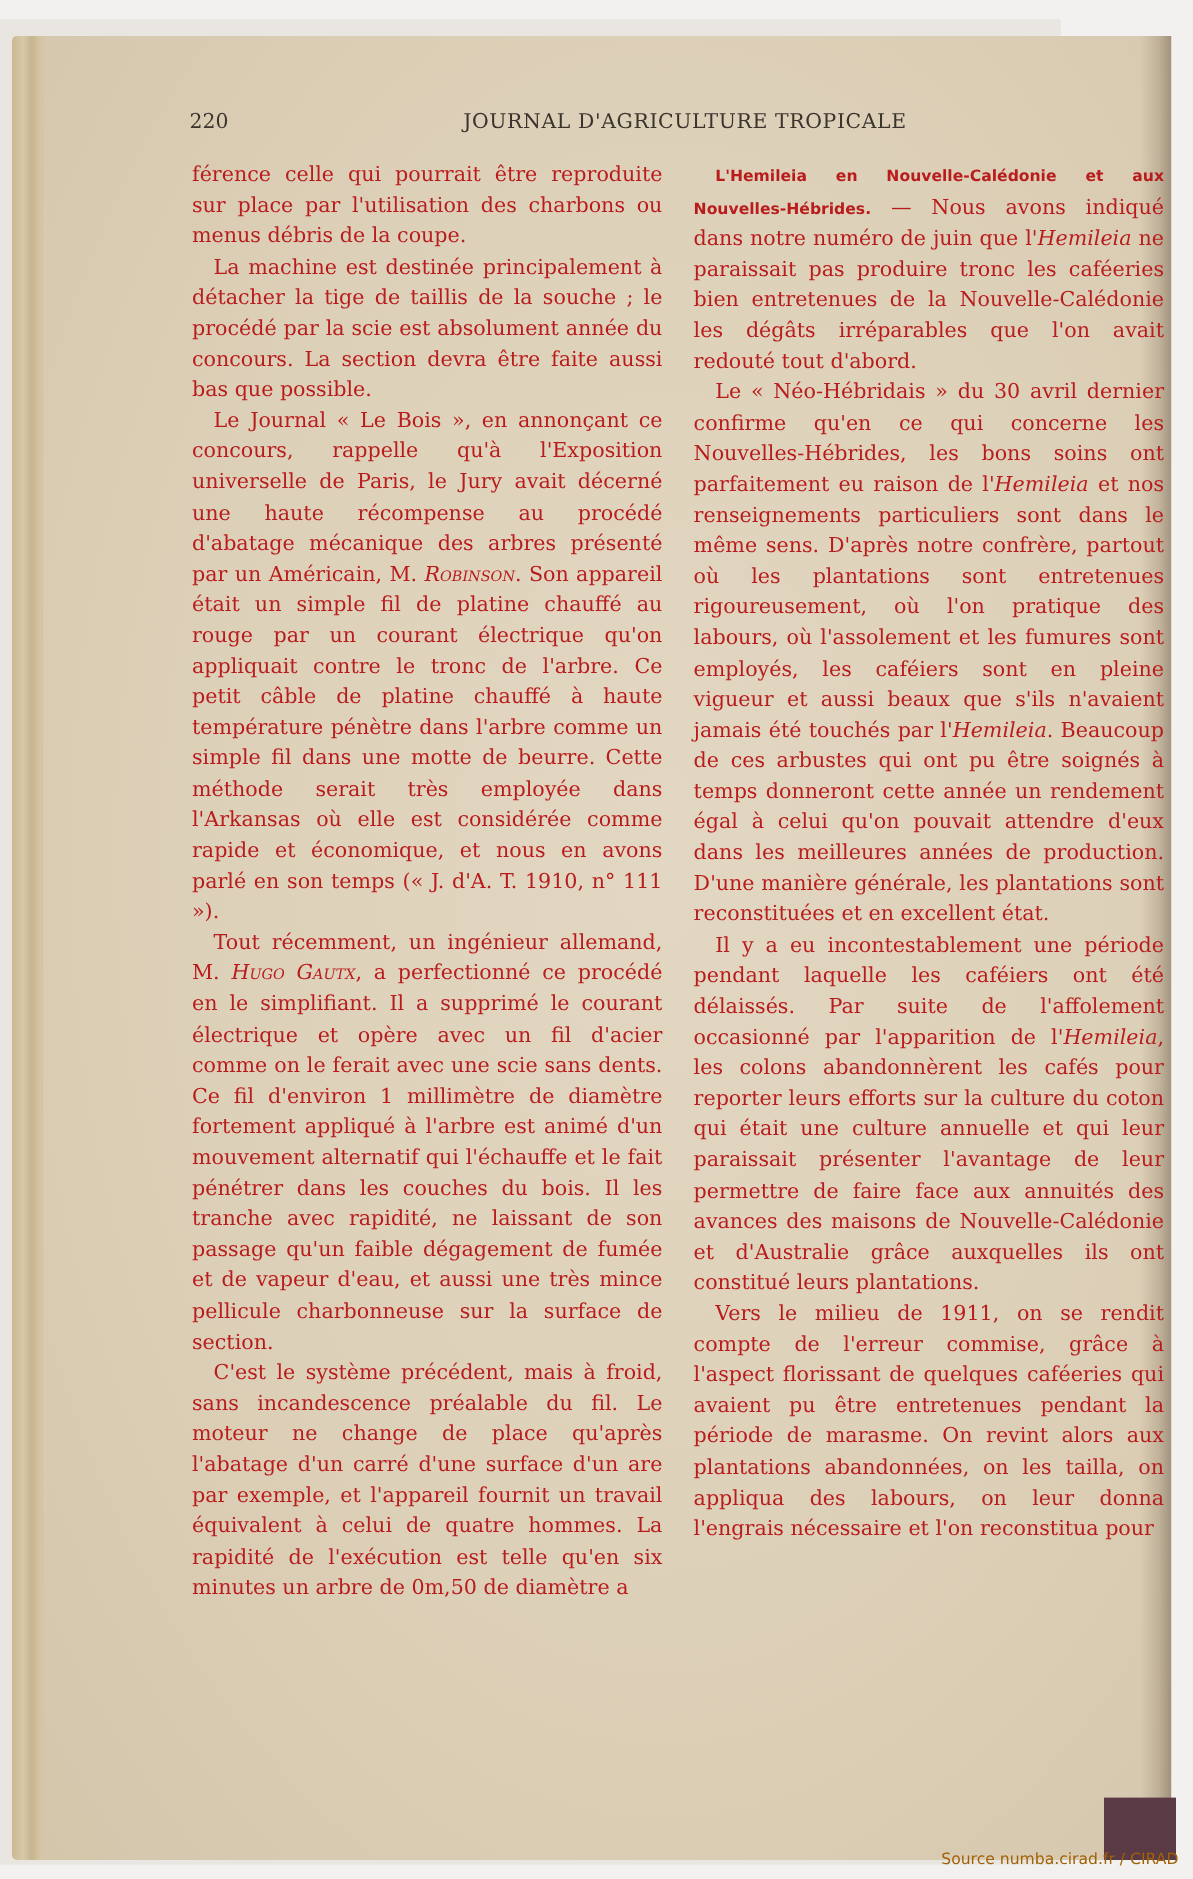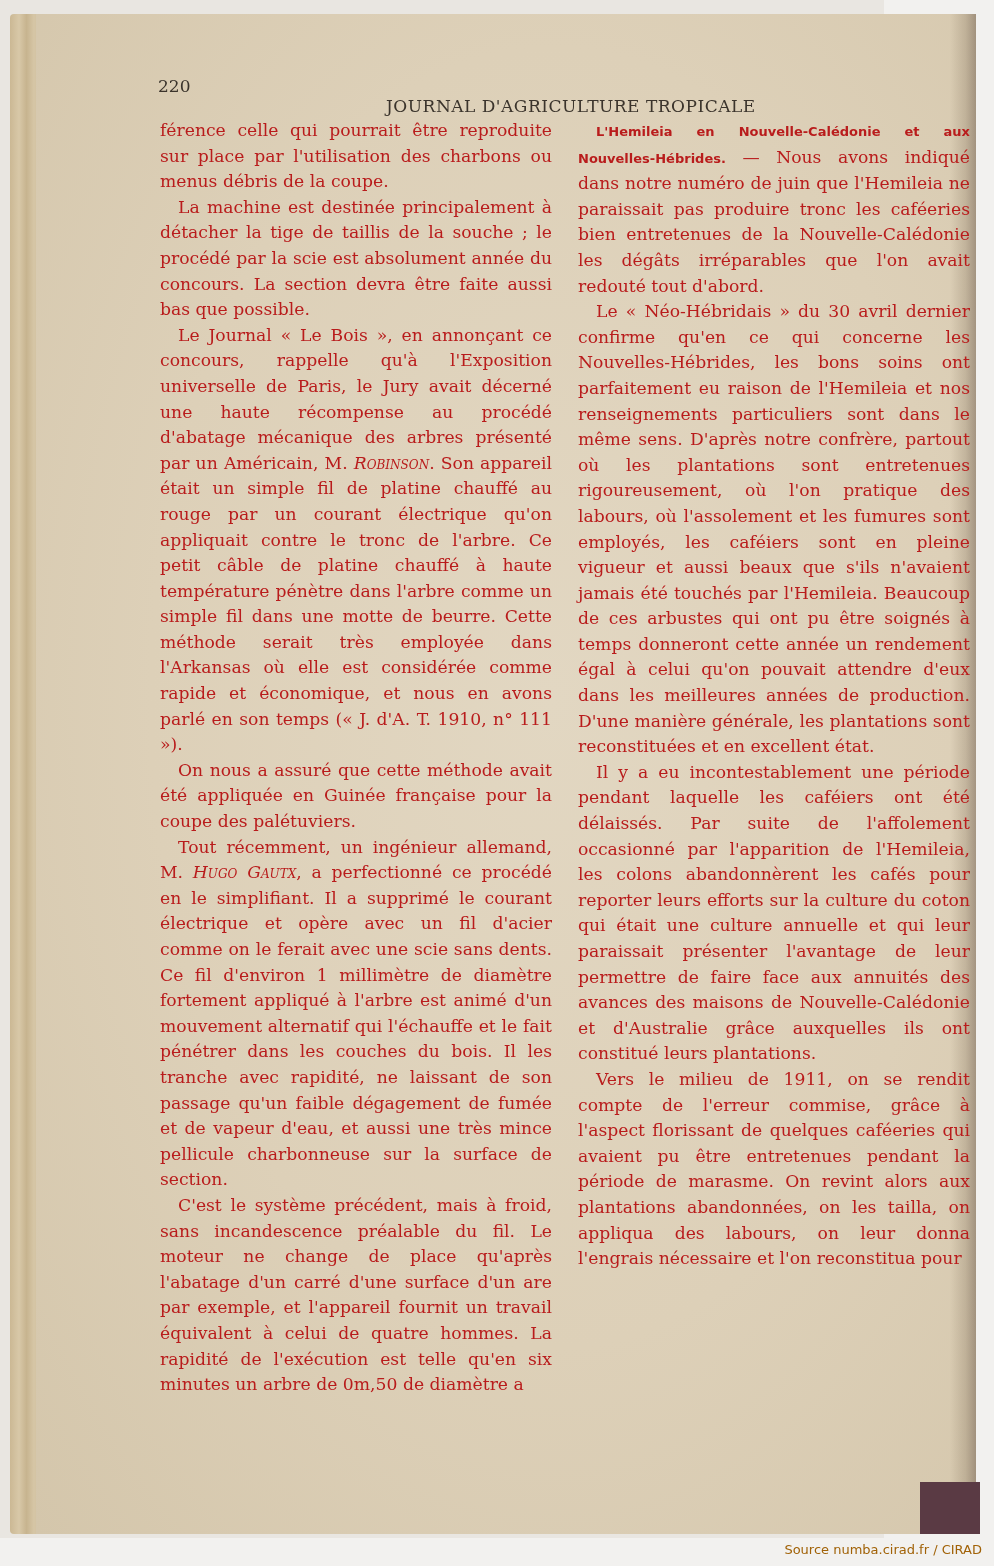--- a/index.html
+++ b/index.html
@@ -2,21 +2,21 @@
 <html><head>
   <meta charset="utf-8">
   <style>
     html, body { margin: 0; padding: 0; }
     body {
       width: 994px; height: 1566px; position: relative; overflow: hidden;
       background: #f2f1ef;
       font-family: "DejaVu Serif", serif;
     }
     .scan {
-      position: absolute; left: 0; top: 0; width: 884px; height: 1538px;
+      position: absolute; left: 0; top: 16px; width: 884px; height: 1538px;
       background: #e9e6e1;
     }
     .page-edges {
       position: absolute; left: 10px; top: 14px; width: 30px; height: 1520px;
       background: linear-gradient(90deg, #cbb894 0%, #d8c8a8 30%, #c7b48f 55%, #d6c6a6 80%, #cdbd9c 100%);
       border-radius: 4px 0 0 4px;
     }
     .page {
       position: absolute; left: 36px; top: 14px; width: 940px; height: 1520px;
       background: radial-gradient(ellipse at 55% 45%, #e2d7c2 0%, #ddd0b8 55%, #d4c6ab 100%);
@@ -27,33 +27,33 @@
     }
     .binding {
       position: absolute; left: 920px; top: 1482px; width: 60px; height: 52px;
       background: #5a3a44;
     }
     .header {
       position: absolute; left: 158px; top: 76px; width: 820px; height: 26px;
       color: #3b342c; font-size: 17px;
     }
     .header .pnum { position: absolute; left: 0; top: 0; }
-    .header .journal { position: absolute; left: 228px; top: 0; letter-spacing: 0.5px; margin-top: 20px; }
+    .header .journal { position: absolute; left: 228px; top: 0; letter-spacing: 0.5px; }
     .header .issue { position: absolute; left: 636px; top: 0; }
     .col {
       position: absolute; top: 118px; width: 392px;
       color: #b91c1c; font-size: 17.2px; line-height: 25.6px;
       text-align: justify; hyphens: none;
     }
     .col.left { left: 160px; }
     .col.right { left: 578px; }
     .col p { margin: 0; text-indent: 0; }
     .col p.ind { text-indent: 18px; }
     .sc { font-variant: small-caps; font-style: italic; }
-    .it { }
+    .it { font-style: italic; }
     .bold { font-weight: bold; font-family: "DejaVu Sans", sans-serif; font-size: 13px; }
     .source {
       position: absolute; right: 12px; top: 1542px;
       font-family: "DejaVu Sans", sans-serif; font-size: 13px; color: #a16207;
     }
   </style>
 </head>
 <body>
 
 <div class="scan">
@@ -65,21 +65,20 @@
 
   <div class="header">
     <span class="pnum">220</span>
     <span class="journal">JOURNAL D'AGRICULTURE TROPICALE</span>
   </div>
 
   <div class="col left">
     <p>férence celle qui pourrait être reproduite sur place par l'utilisation des charbons ou menus débris de la coupe.</p>
     <p class="ind">La machine est destinée principalement à détacher la tige de taillis de la souche ; le procédé par la scie est absolument année du concours. La section devra être faite aussi bas que possible.</p>
     <p class="ind"><span>Le Journal « Le Bois », en annonçant ce concours, rappelle qu'à l'Exposition universelle de Paris, le Jury avait décerné une haute récompense au procédé d'abatage mécanique des arbres présenté par un Américain, M. </span><span class="sc">Robinson</span><span>. Son appareil était un simple fil de platine chauffé au rouge par un courant électrique qu'on appliquait contre le tronc de l'arbre. Ce petit câble de platine chauffé à haute température pénètre dans l'arbre comme un simple fil dans une motte de beurre. Cette méthode serait très employée dans l'Arkansas où elle est considérée comme rapide et économique, et nous en avons parlé en son temps (« J. d'A. T. 1910, n° 111 »).</span></p>
-    <p class="ind">On nous a assuré que cette méthode avait été appliquée en Guinée française pour la coupe des palétuviers.</p>
     <p class="ind"><span>Tout récemment, un ingénieur allemand, M. </span><span class="sc">Hugo Gautx</span><span>, a perfectionné ce procédé en le simplifiant. Il a supprimé le courant électrique et opère avec un fil d'acier comme on le ferait avec une scie sans dents. Ce fil d'environ 1 millimètre de diamètre fortement appliqué à l'arbre est animé d'un mouvement alternatif qui l'échauffe et le fait pénétrer dans les couches du bois. Il les tranche avec rapidité, ne laissant de son passage qu'un faible dégagement de fumée et de vapeur d'eau, et aussi une très mince pellicule charbonneuse sur la surface de section.</span></p>
     <p class="ind">C'est le système précédent, mais à froid, sans incandescence préalable du fil. Le moteur ne change de place qu'après l'abatage d'un carré d'une surface d'un are par exemple, et l'appareil fournit un travail équivalent à celui de quatre hommes. La rapidité de l'exécution est telle qu'en six minutes un arbre de 0m,50 de diamètre a</p>
   </div>
 
   <div class="col right">
     <p class="ind"><span class="bold">L'Hemileia en Nouvelle-Calédonie et aux Nouvelles-Hébrides.</span><span> — Nous avons indiqué dans notre numéro de juin que l'</span><span class="it">Hemileia</span><span> ne paraissait pas produire tronc les caféeries bien entretenues de la Nouvelle-Calédonie les dégâts irréparables que l'on avait redouté tout d'abord.</span></p>
     <p class="ind"><span>Le « Néo-Hébridais » du 30 avril dernier confirme qu'en ce qui concerne les Nouvelles-Hébrides, les bons soins ont parfaitement eu raison de l'</span><span class="it">Hemileia</span><span> et nos renseignements particuliers sont dans le même sens. D'après notre confrère, partout où les plantations sont entretenues rigoureusement, où l'on pratique des labours, où l'assolement et les fumures sont employés, les caféiers sont en pleine vigueur et aussi beaux que s'ils n'avaient jamais été touchés par l'</span><span class="it">Hemileia</span><span>. Beaucoup de ces arbustes qui ont pu être soignés à temps donneront cette année un rendement égal à celui qu'on pouvait attendre d'eux dans les meilleures années de production. D'une manière générale, les plantations sont reconstituées et en excellent état.</span></p>
     <p class="ind"><span>Il y a eu incontestablement une période pendant laquelle les caféiers ont été délaissés. Par suite de l'affolement occasionné par l'apparition de l'</span><span class="it">Hemileia</span><span>, les colons abandonnèrent les cafés pour reporter leurs efforts sur la culture du coton qui était une culture annuelle et qui leur paraissait présenter l'avantage de leur permettre de faire face aux annuités des avances des maisons de Nouvelle-Calédonie et d'Australie grâce auxquelles ils ont constitué leurs plantations.</span></p>
     <p class="ind">Vers le milieu de 1911, on se rendit compte de l'erreur commise, grâce à l'aspect florissant de quelques caféeries qui avaient pu être entretenues pendant la période de marasme. On revint alors aux plantations abandonnées, on les tailla, on appliqua des labours, on leur donna l'engrais nécessaire et l'on reconstitua pour</p>
   </div>

